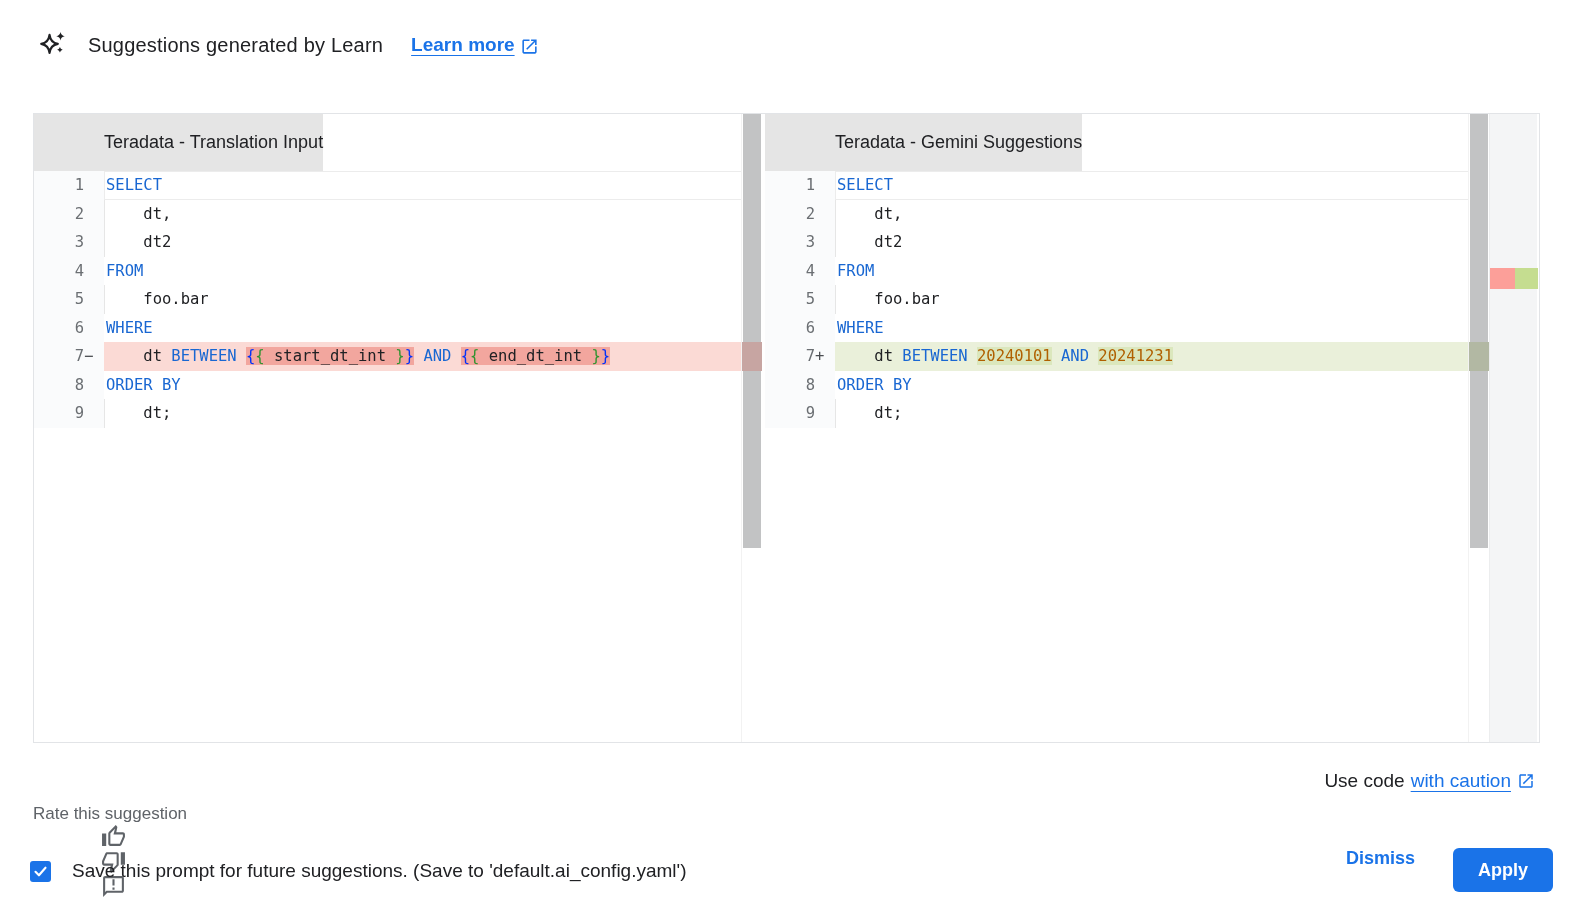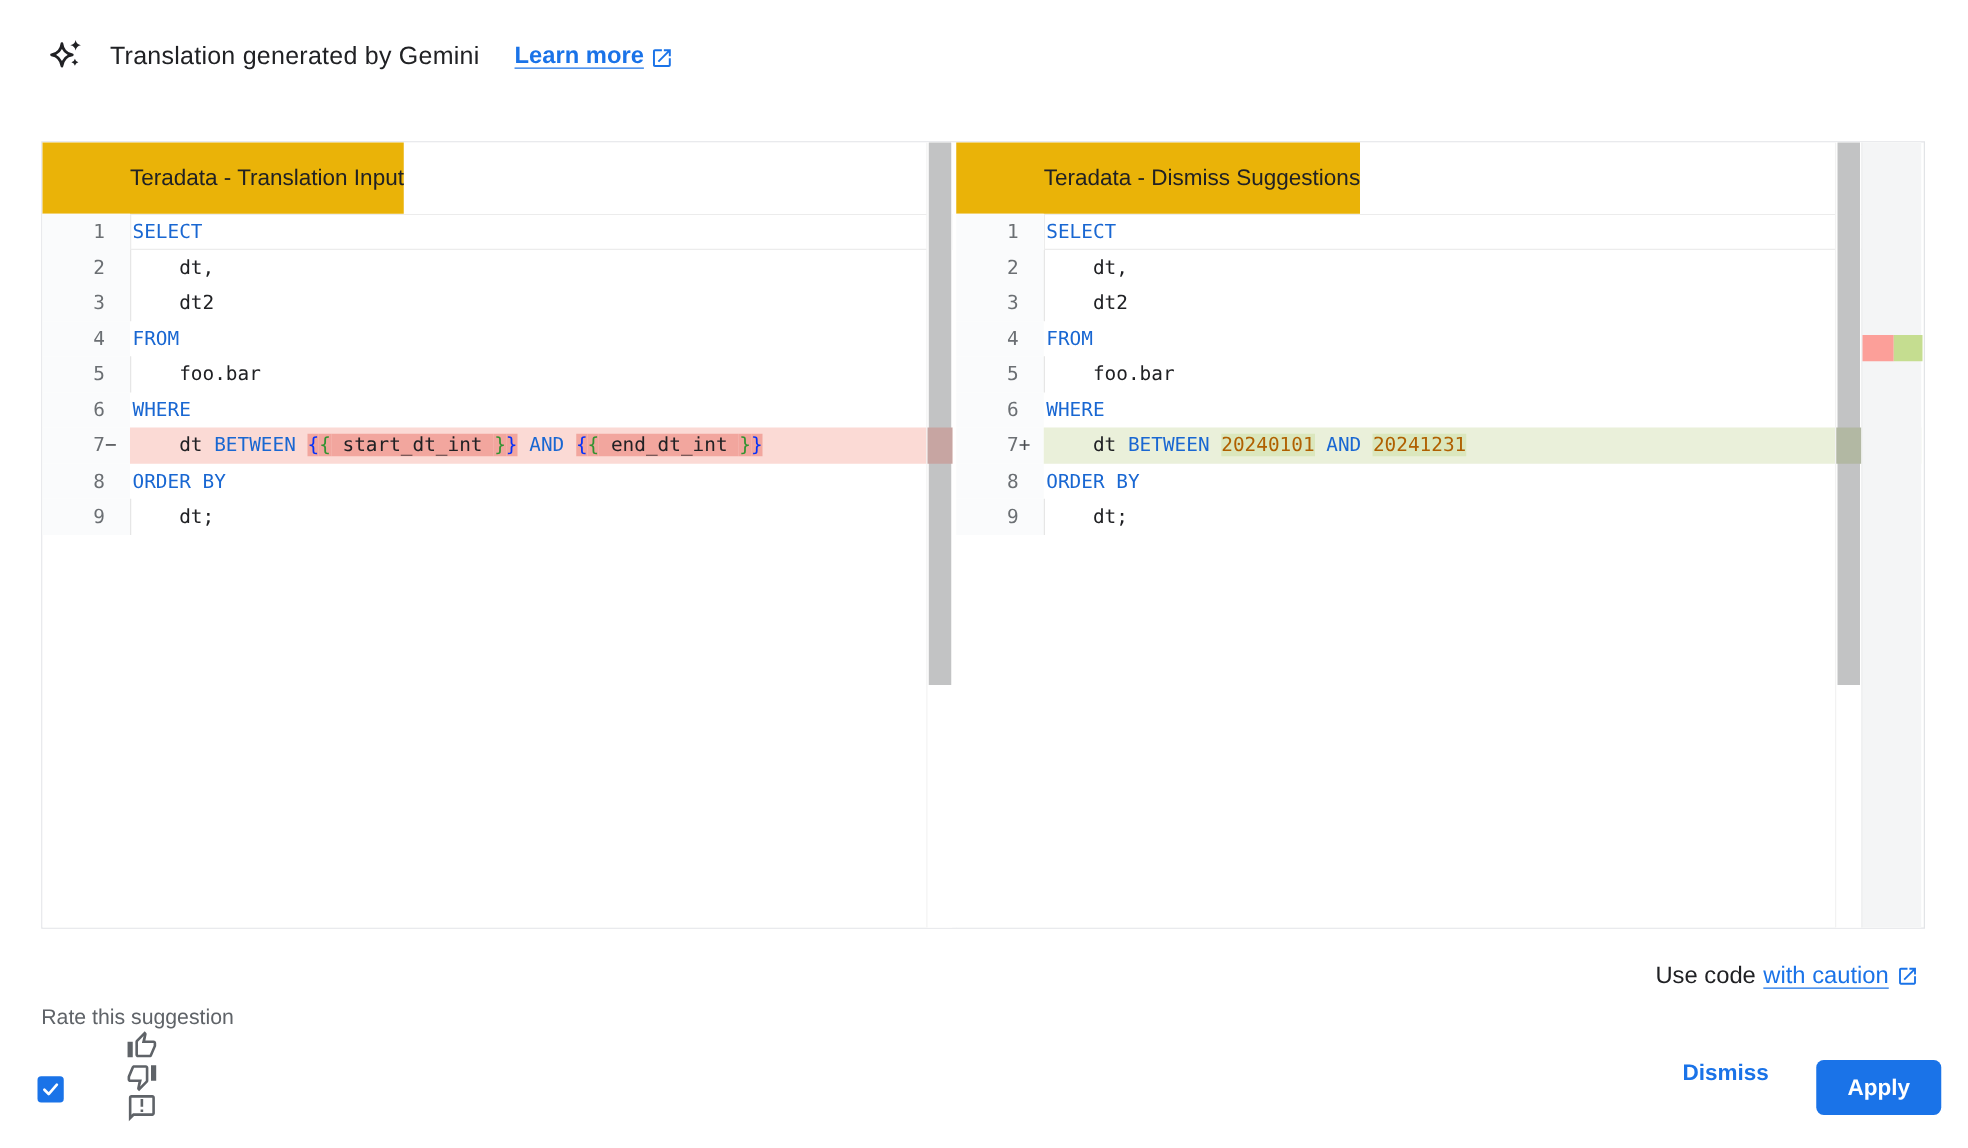--- a/index.html
+++ b/index.html
@@ -16,21 +16,21 @@
 
   
   .diff-container { position:absolute; top:113px; left:33px; width:1507px; height:630px;
                     border:1px solid #e2e4e7; background:#fff; display:flex; }
   .editor { position:relative; height:100%; background:#fff; }
   .editor-left  { width:728px; }
   .divider { width:3px; background:#fff; }
   .editor-right { width:772px; }
 
   .editor-header { position:absolute; top:0; left:0; height:57px; display:flex; align-items:center;
-                   background:#eab308; padding-left:70px; font-size:18px; color:var(--text); }
+                   background:#e5e5e5; padding-left:70px; font-size:18px; color:var(--text); }
   .rows { position:absolute; top:57px; left:0; right:0; }
   .row { display:flex; height:28.5px; line-height:28.5px; font-family:"DejaVu Sans Mono", monospace;
          font-size:15.5px; white-space:pre; }
   .gutter-cell { width:70px; flex:0 0 auto; display:flex; background:var(--gutter-bg); }
   .lnum { display:inline-block; width:50px; text-align:right; color:#6b6f73; }
   .lmark { display:inline-block; width:16px; text-align:left; color:#4a4d51; }
   .code-cell { flex:1 1 auto; position:relative; padding-left:2px; color:var(--text); }
   .code-cell.ind::before { content:""; position:absolute; left:0; top:0; bottom:0; width:1px; background:#e6e6e6; }
   .row.current .code-cell { box-shadow: inset 0 0 0 1px #ececec; }
   .row.removed .code-cell { background:var(--removed-line); }
@@ -82,21 +82,21 @@
 </style>
 </head>
 <body>
 
 <div class="top-bar">
   <svg class="gemini-icon" viewBox="0 0 26 24">
     <path d="M10 3.2 Q10.9 10 17.2 11 Q10.9 12 10 18.8 Q9.1 12 2.8 11 Q9.1 10 10 3.2 Z" fill="none" stroke="#202124" stroke-width="1.9" stroke-linejoin="round"></path>
     <path d="M19.5 0.8 Q20 3.9 23.2 4.4 Q20 4.9 19.5 8 Q19 4.9 15.8 4.4 Q19 3.9 19.5 0.8 Z" fill="#202124"></path>
     <path d="M19 13.8 Q19.4 15.8 21.4 16.2 Q19.4 16.6 19 18.6 Q18.6 16.6 16.6 16.2 Q18.6 15.8 19 13.8 Z" fill="#202124"></path>
   </svg>
-  <div class="top-title">Translation generated by Gemini</div>
+  <div class="top-title">Suggestions generated by Learn</div>
   <div class="learn-more">
     <span>Learn more</span>
     <svg class="ext-icon" viewBox="0 0 24 24" fill="#1a73e8">
       <path d="M19 19H5V5h7V3H5c-1.11 0-2 .9-2 2v14c0 1.1.89 2 2 2h14c1.1 0 2-.9 2-2v-7h-2v7zM14 3v2h3.59l-9.83 9.83 1.41 1.41L19 6.41V10h2V3h-7z"></path>
     </svg>
   </div>
 </div>
 
 <div class="diff-container">
   <div class="editor editor-left">
@@ -112,21 +112,21 @@
         <div class="row"><div class="gutter-cell"><span class="lnum">8</span><span class="lmark"></span></div><div class="code-cell"><span class="tok-kw">ORDER BY</span></div></div>
         <div class="row"><div class="gutter-cell"><span class="lnum">9</span><span class="lmark"></span></div><div class="code-cell ind"><span class="tok-txt">    dt;</span></div></div>
       </div>
     <div class="vscrollbar">
       <div class="scroll-thumb"></div>
       <div class="scroll-deco"></div>
     </div>
   </div>
   <div class="divider"></div>
   <div class="editor editor-right">
-    <div class="editor-header">Teradata - Dismiss Suggestions</div>
+    <div class="editor-header">Teradata - Gemini Suggestions</div>
     <div class="rows">
         <div class="row current"><div class="gutter-cell"><span class="lnum">1</span><span class="lmark"></span></div><div class="code-cell"><span class="tok-kw">SELECT</span></div></div>
         <div class="row"><div class="gutter-cell"><span class="lnum">2</span><span class="lmark"></span></div><div class="code-cell ind"><span class="tok-txt">    dt,</span></div></div>
         <div class="row"><div class="gutter-cell"><span class="lnum">3</span><span class="lmark"></span></div><div class="code-cell ind"><span class="tok-txt">    dt2</span></div></div>
         <div class="row"><div class="gutter-cell"><span class="lnum">4</span><span class="lmark"></span></div><div class="code-cell"><span class="tok-kw">FROM</span></div></div>
         <div class="row"><div class="gutter-cell"><span class="lnum">5</span><span class="lmark"></span></div><div class="code-cell ind"><span class="tok-txt">    foo.bar</span></div></div>
         <div class="row"><div class="gutter-cell"><span class="lnum">6</span><span class="lmark"></span></div><div class="code-cell"><span class="tok-kw">WHERE</span></div></div>
         <div class="row added"><div class="gutter-cell"><span class="lnum">7</span><span class="lmark">+</span></div><div class="code-cell"><span class="tok-txt">    dt </span><span class="tok-kw">BETWEEN</span><span class="tok-txt"> </span><span class="tok-num hl">20240101</span><span class="tok-txt"> </span><span class="tok-kw">AND</span><span class="tok-txt"> </span><span class="tok-num hl">20241231</span></div></div>
         <div class="row"><div class="gutter-cell"><span class="lnum">8</span><span class="lmark"></span></div><div class="code-cell"><span class="tok-kw">ORDER BY</span></div></div>
         <div class="row"><div class="gutter-cell"><span class="lnum">9</span><span class="lmark"></span></div><div class="code-cell ind"><span class="tok-txt">    dt;</span></div></div>
@@ -168,17 +168,18 @@
     <path d="M19 19H5V5h7V3H5c-1.11 0-2 .9-2 2v14c0 1.1.89 2 2 2h14c1.1 0 2-.9 2-2v-7h-2v7zM14 3v2h3.59l-9.83 9.83 1.41 1.41L19 6.41V10h2V3h-7z"></path>
   </svg>
 </div>
 
 <div class="footer-left">
   <div class="checkbox">
     <svg viewBox="0 0 24 24" fill="none" stroke="#fff" stroke-width="3.4" stroke-linecap="round" stroke-linejoin="round">
       <path d="M4 12.5 L9.5 18 L20 6"></path>
     </svg>
   </div>
+  <div class="footer-label">Save this prompt for future suggestions. (Save to 'default.ai_config.yaml')</div>
 </div>
 <div class="footer-right">
   <button class="dismiss-btn">Dismiss</button>
   <button class="apply-btn">Apply</button>
 </div>
 
 </body></html>

